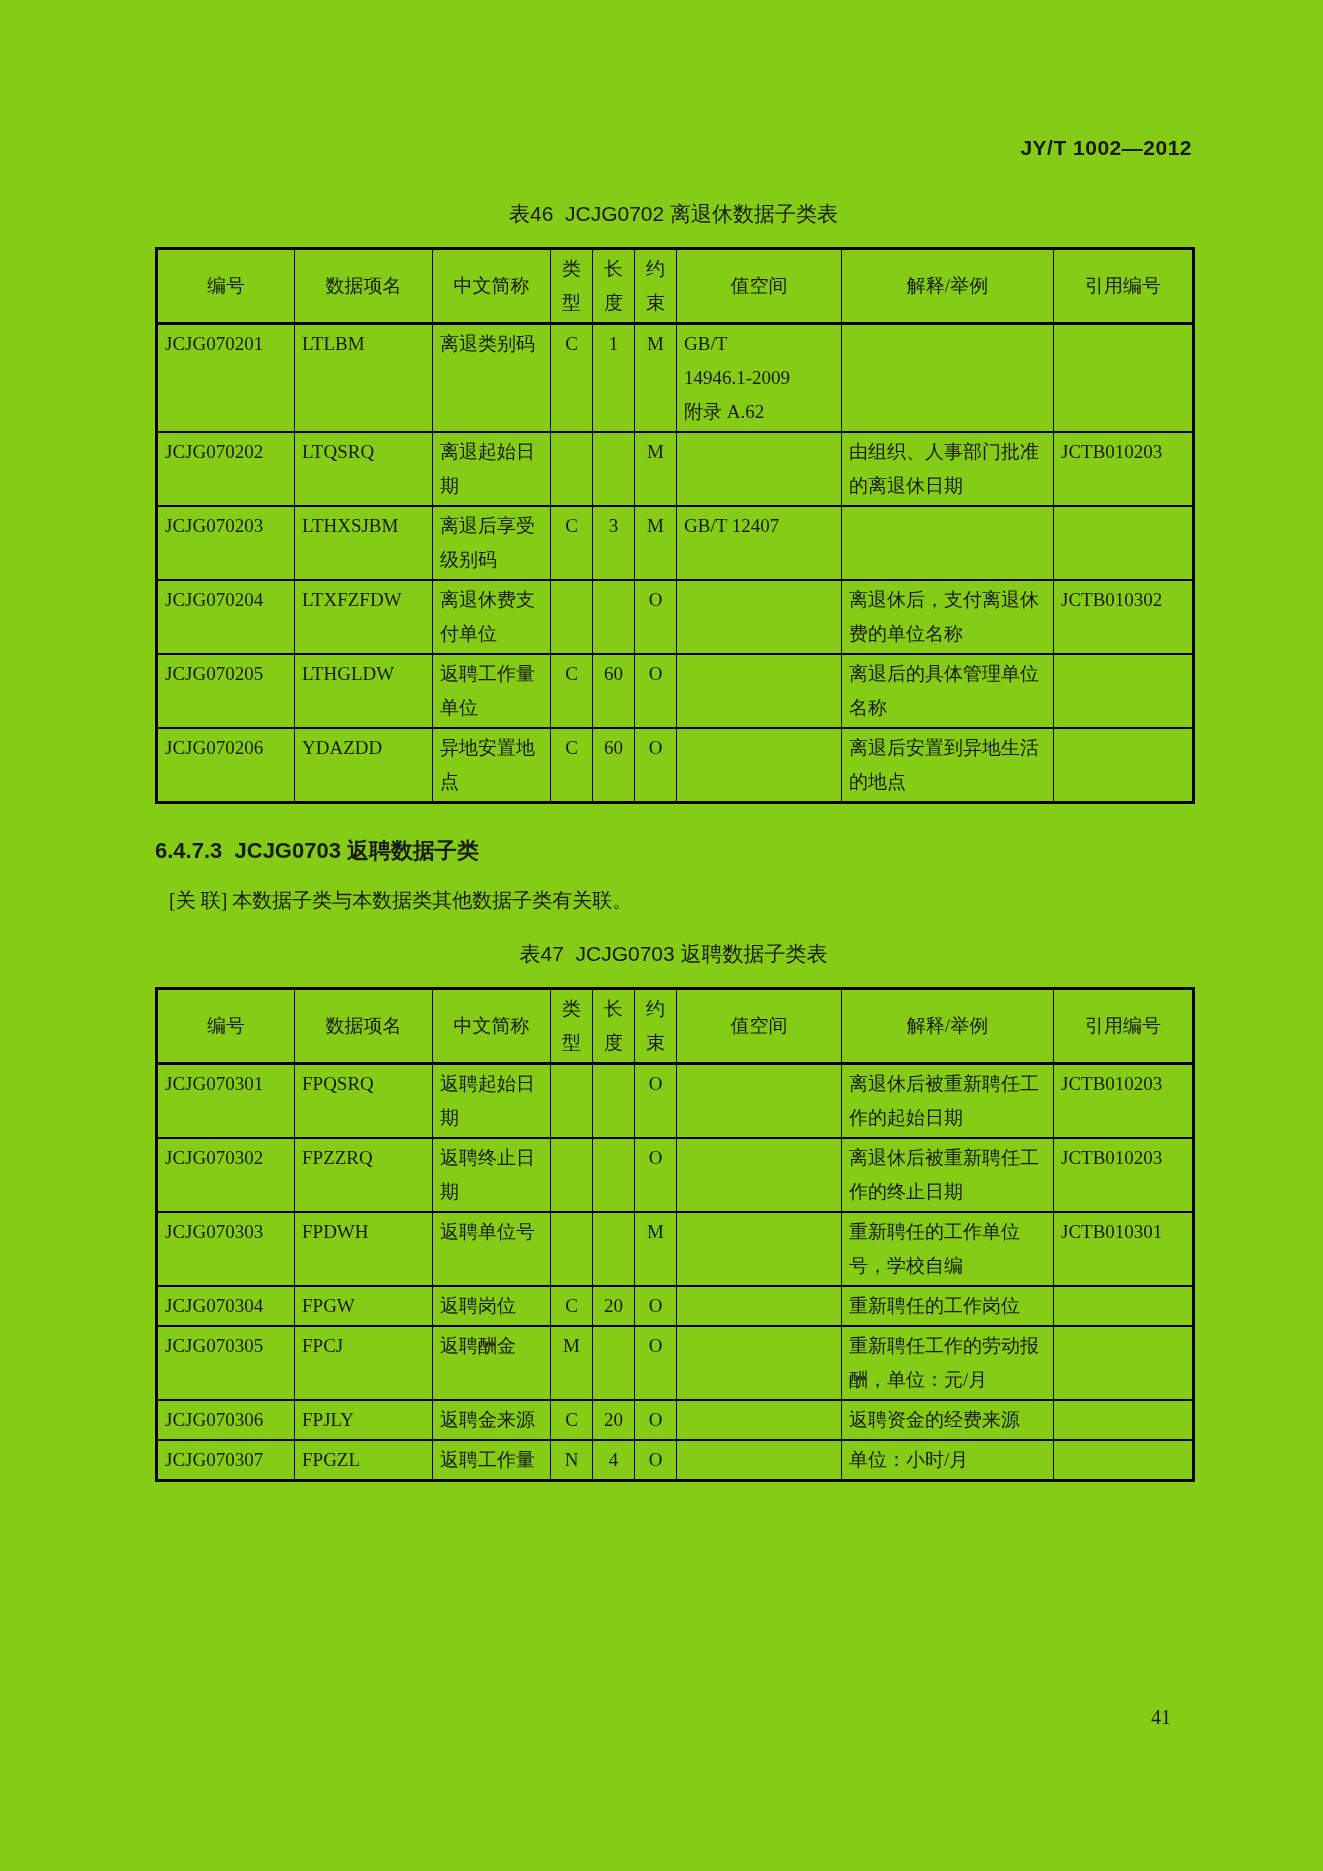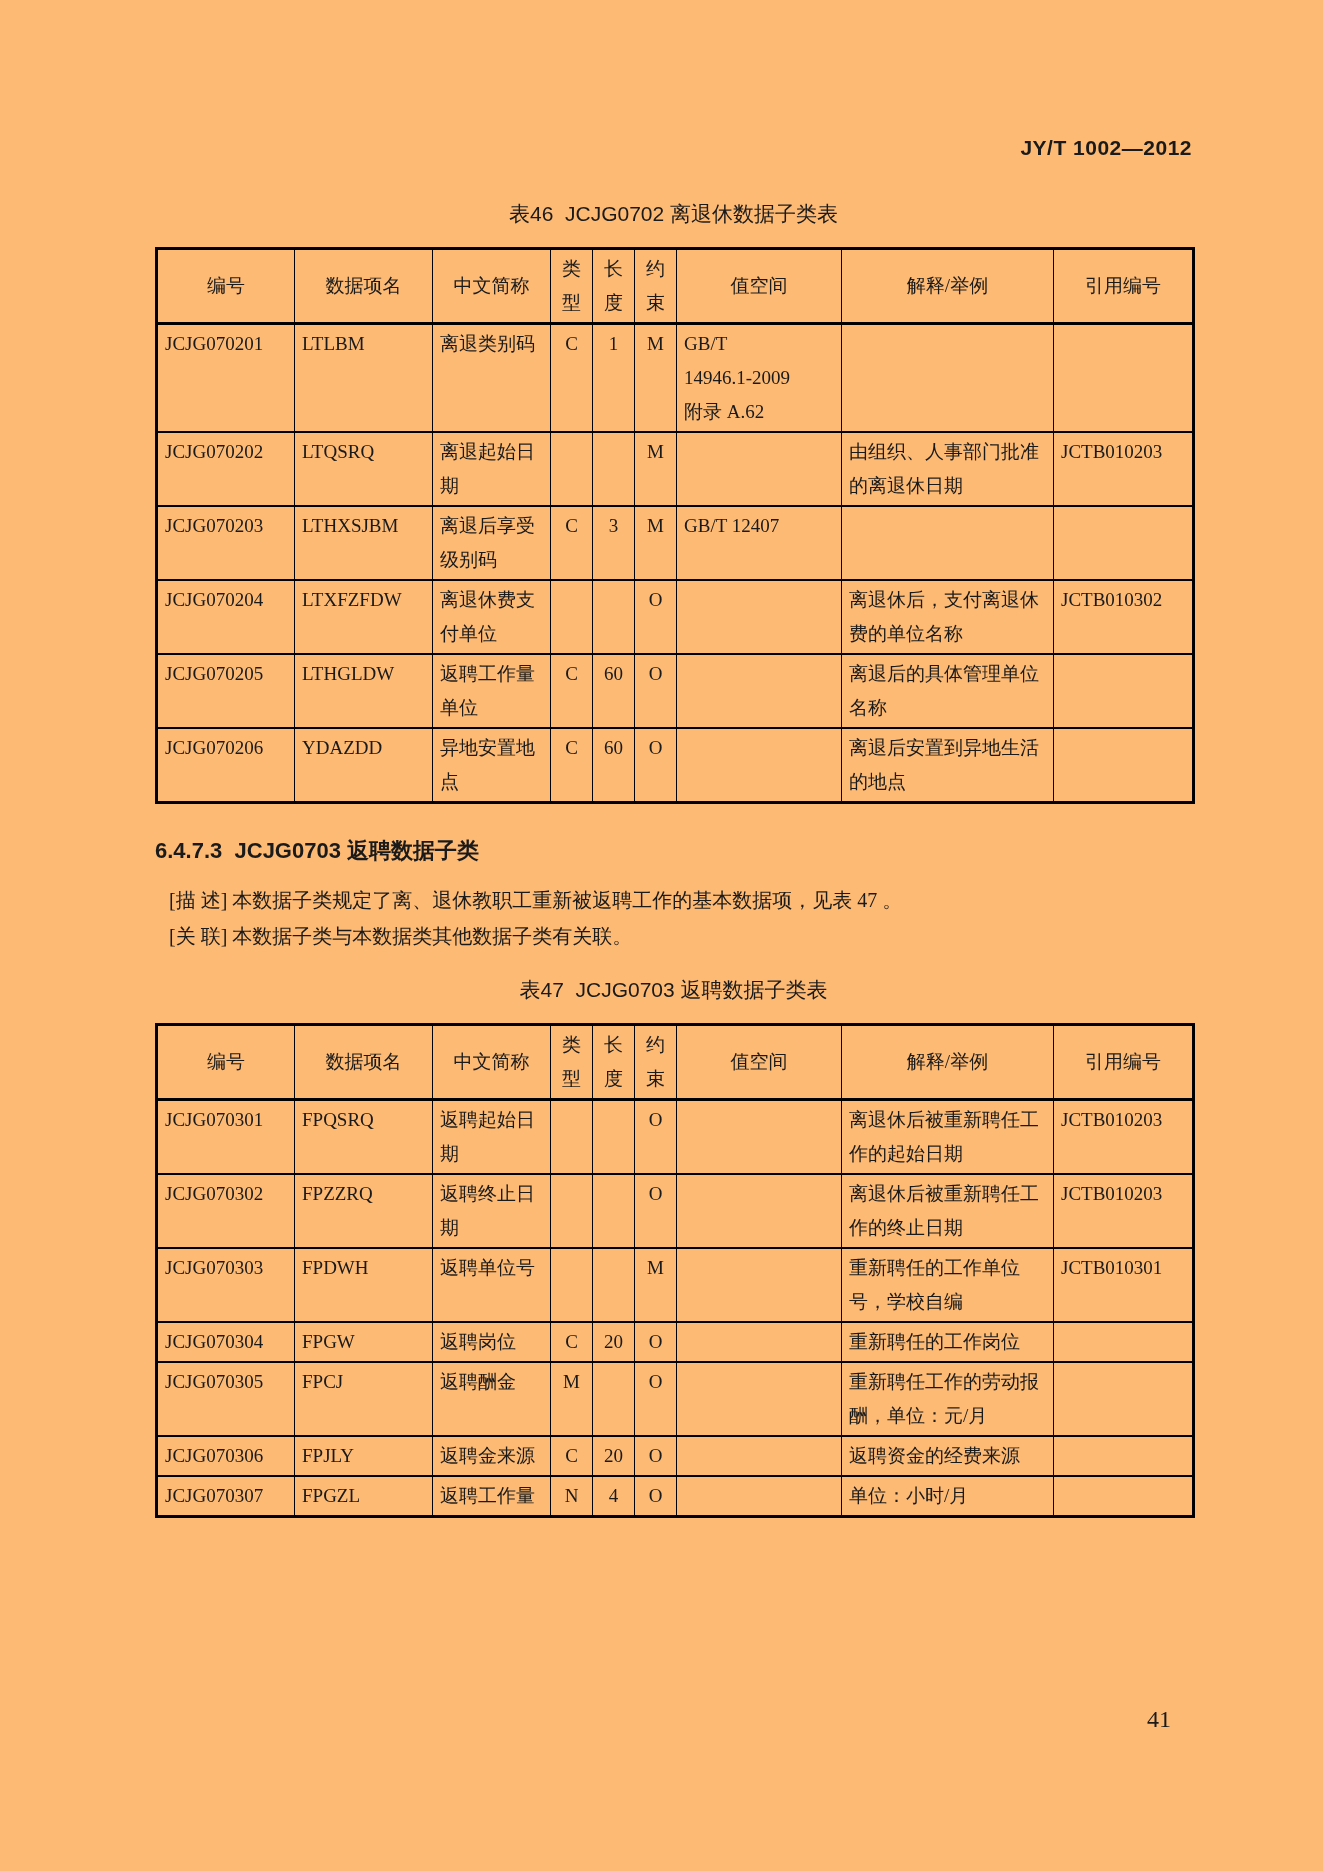--- a/index.html
+++ b/index.html
@@ -1,21 +1,21 @@
 <!DOCTYPE html>
 <html lang="zh"><head>
 <meta charset="utf-8">
 <style>
   * { margin: 0; padding: 0; box-sizing: border-box; }
   html, body { background: #e8e8e8; }
   .page {
     position: relative;
     width: 1323px;
     height: 1871px;
-    background: #fdba74;
+    background: #84cc16;
     margin: 0 auto;
     overflow: hidden;
     color: #1a1a1a;
     font-family: "Liberation Serif", "DejaVu Serif", serif;
   }
   .content {
     position: relative;
     width: 1037px;
     margin-left: 155px;
   }
@@ -72,21 +72,21 @@
   .desc-block { margin-top: 16px; padding-left: 14px; }
   .desc-line {
     font-size: 20px;
     line-height: 36px;
     white-space: pre-wrap;
   }
   .page-number {
     position: absolute;
     top: 1706px;
     right: 152px;
-    font-size: 24px;
+    font-size: 20px;
   }
 </style>
 </head>
 <body>
 
 <div class="page">
   <div class="content">
 
     <div class="doc-code">JY/T 1002—2012</div>
 
@@ -197,21 +197,20 @@
             <td>离退后安置到异地生活
 的地点</td>
             <td></td>
           </tr>
         </tbody>
       </table>
 
     <div class="section-heading">6.4.7.3  JCJG0703 返聘数据子类</div>
 
     <div class="desc-block">
-      <div class="desc-line">[描 述] 本数据子类规定了离、退休教职工重新被返聘工作的基本数据项，见表 47 。</div>
       <div class="desc-line">[关 联] 本数据子类与本数据类其他数据子类有关联。</div>
     </div>
 
     <div class="table-title second">表47  JCJG0703 返聘数据子类表</div>
 
     <table class="data-table" data-table="table47">
         <colgroup>
           <col style="width: 138px;">
           <col style="width: 138px;">
           <col style="width: 118px;">

